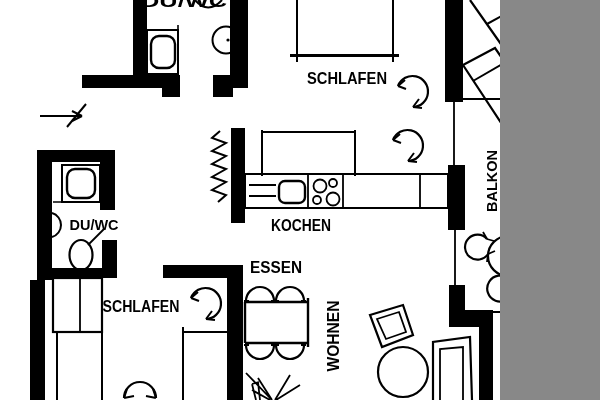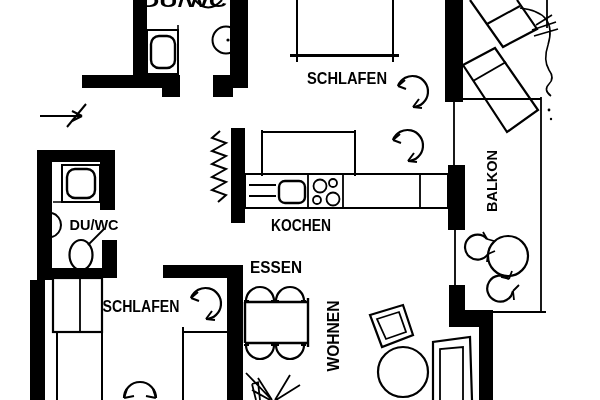--- a/index.html
+++ b/index.html
@@ -1,18 +1,18 @@
 <!DOCTYPE html>
 <html><head>
 <meta charset="utf-8">
 <style>
   html,body{margin:0;padding:0;background:#888;}
   .page{
     position:relative;
-    width:600px;height:400px;
+    width:500px;height:400px;
     background:#ffffff;
     overflow:hidden;
     font-family:"Liberation Sans", sans-serif;
   }
   svg{display:block}
   .plan-text{
     font-family:"Liberation Sans", sans-serif;
     font-weight:700;
     fill:#000;
   }

